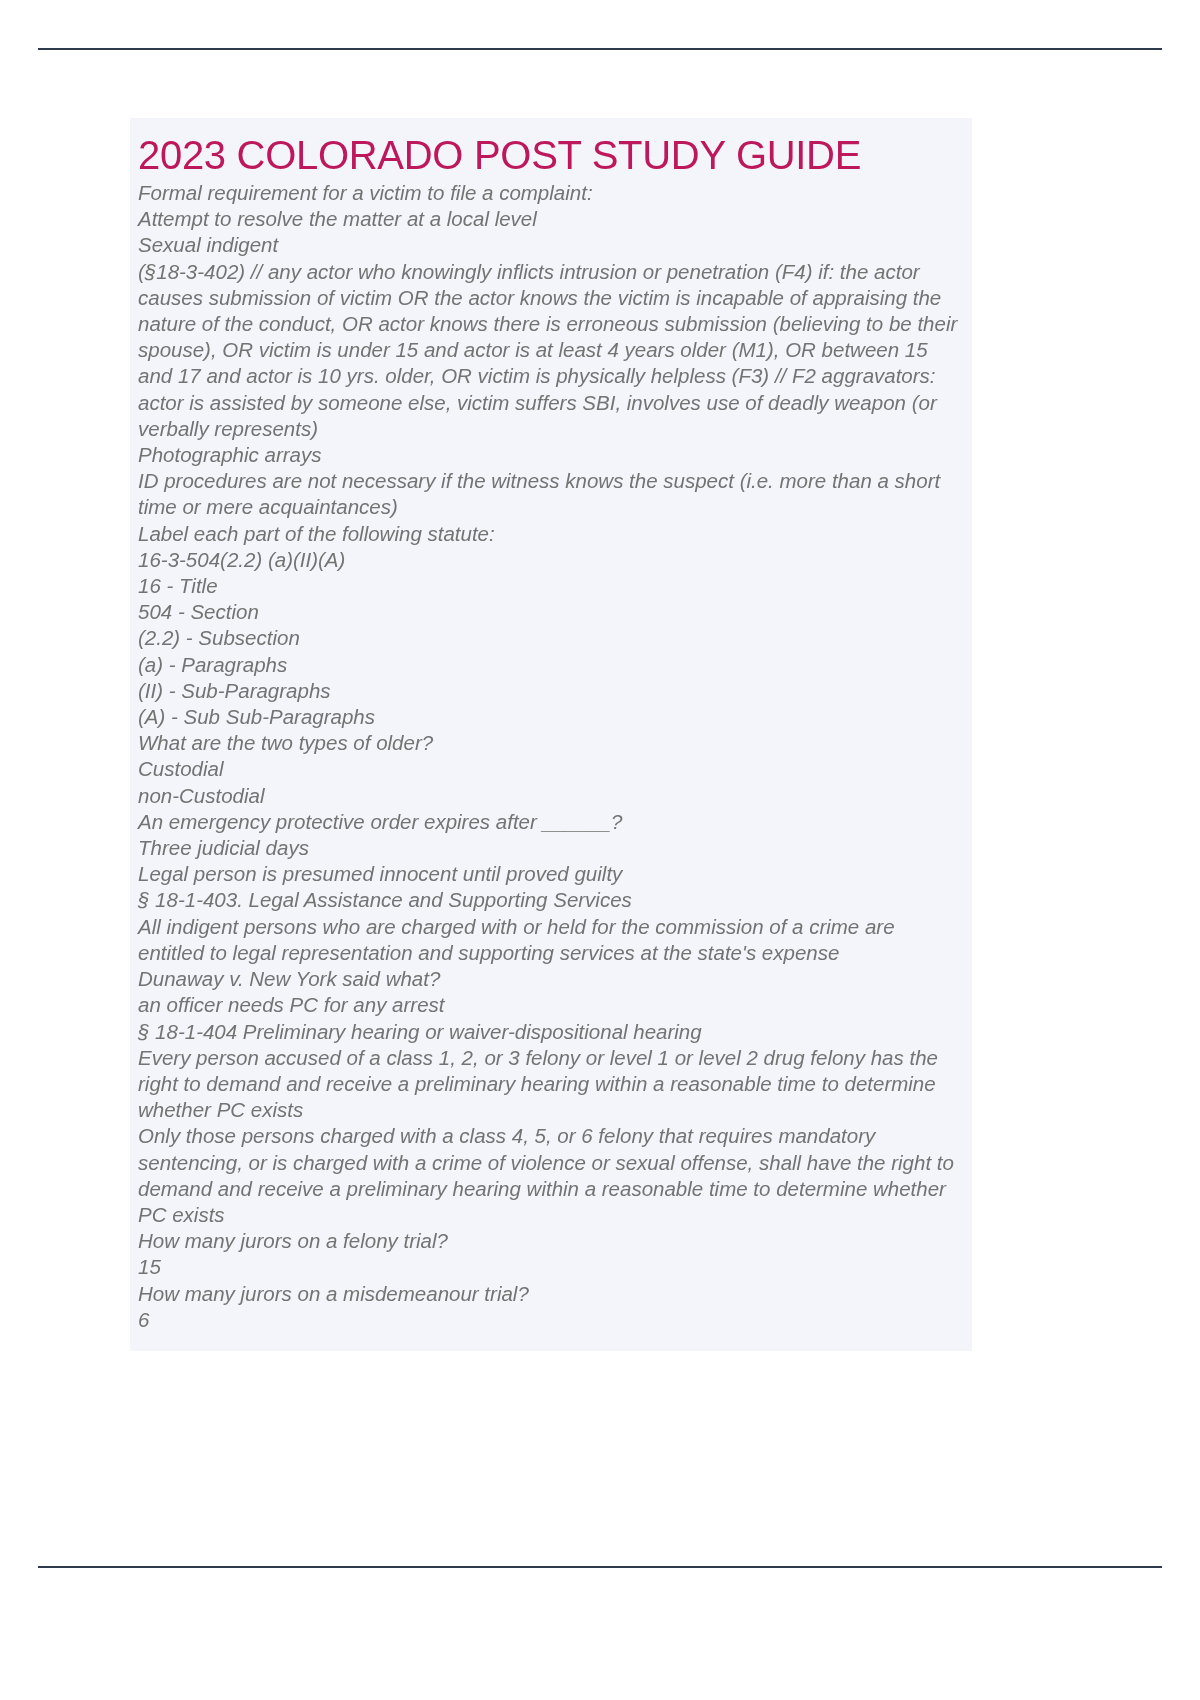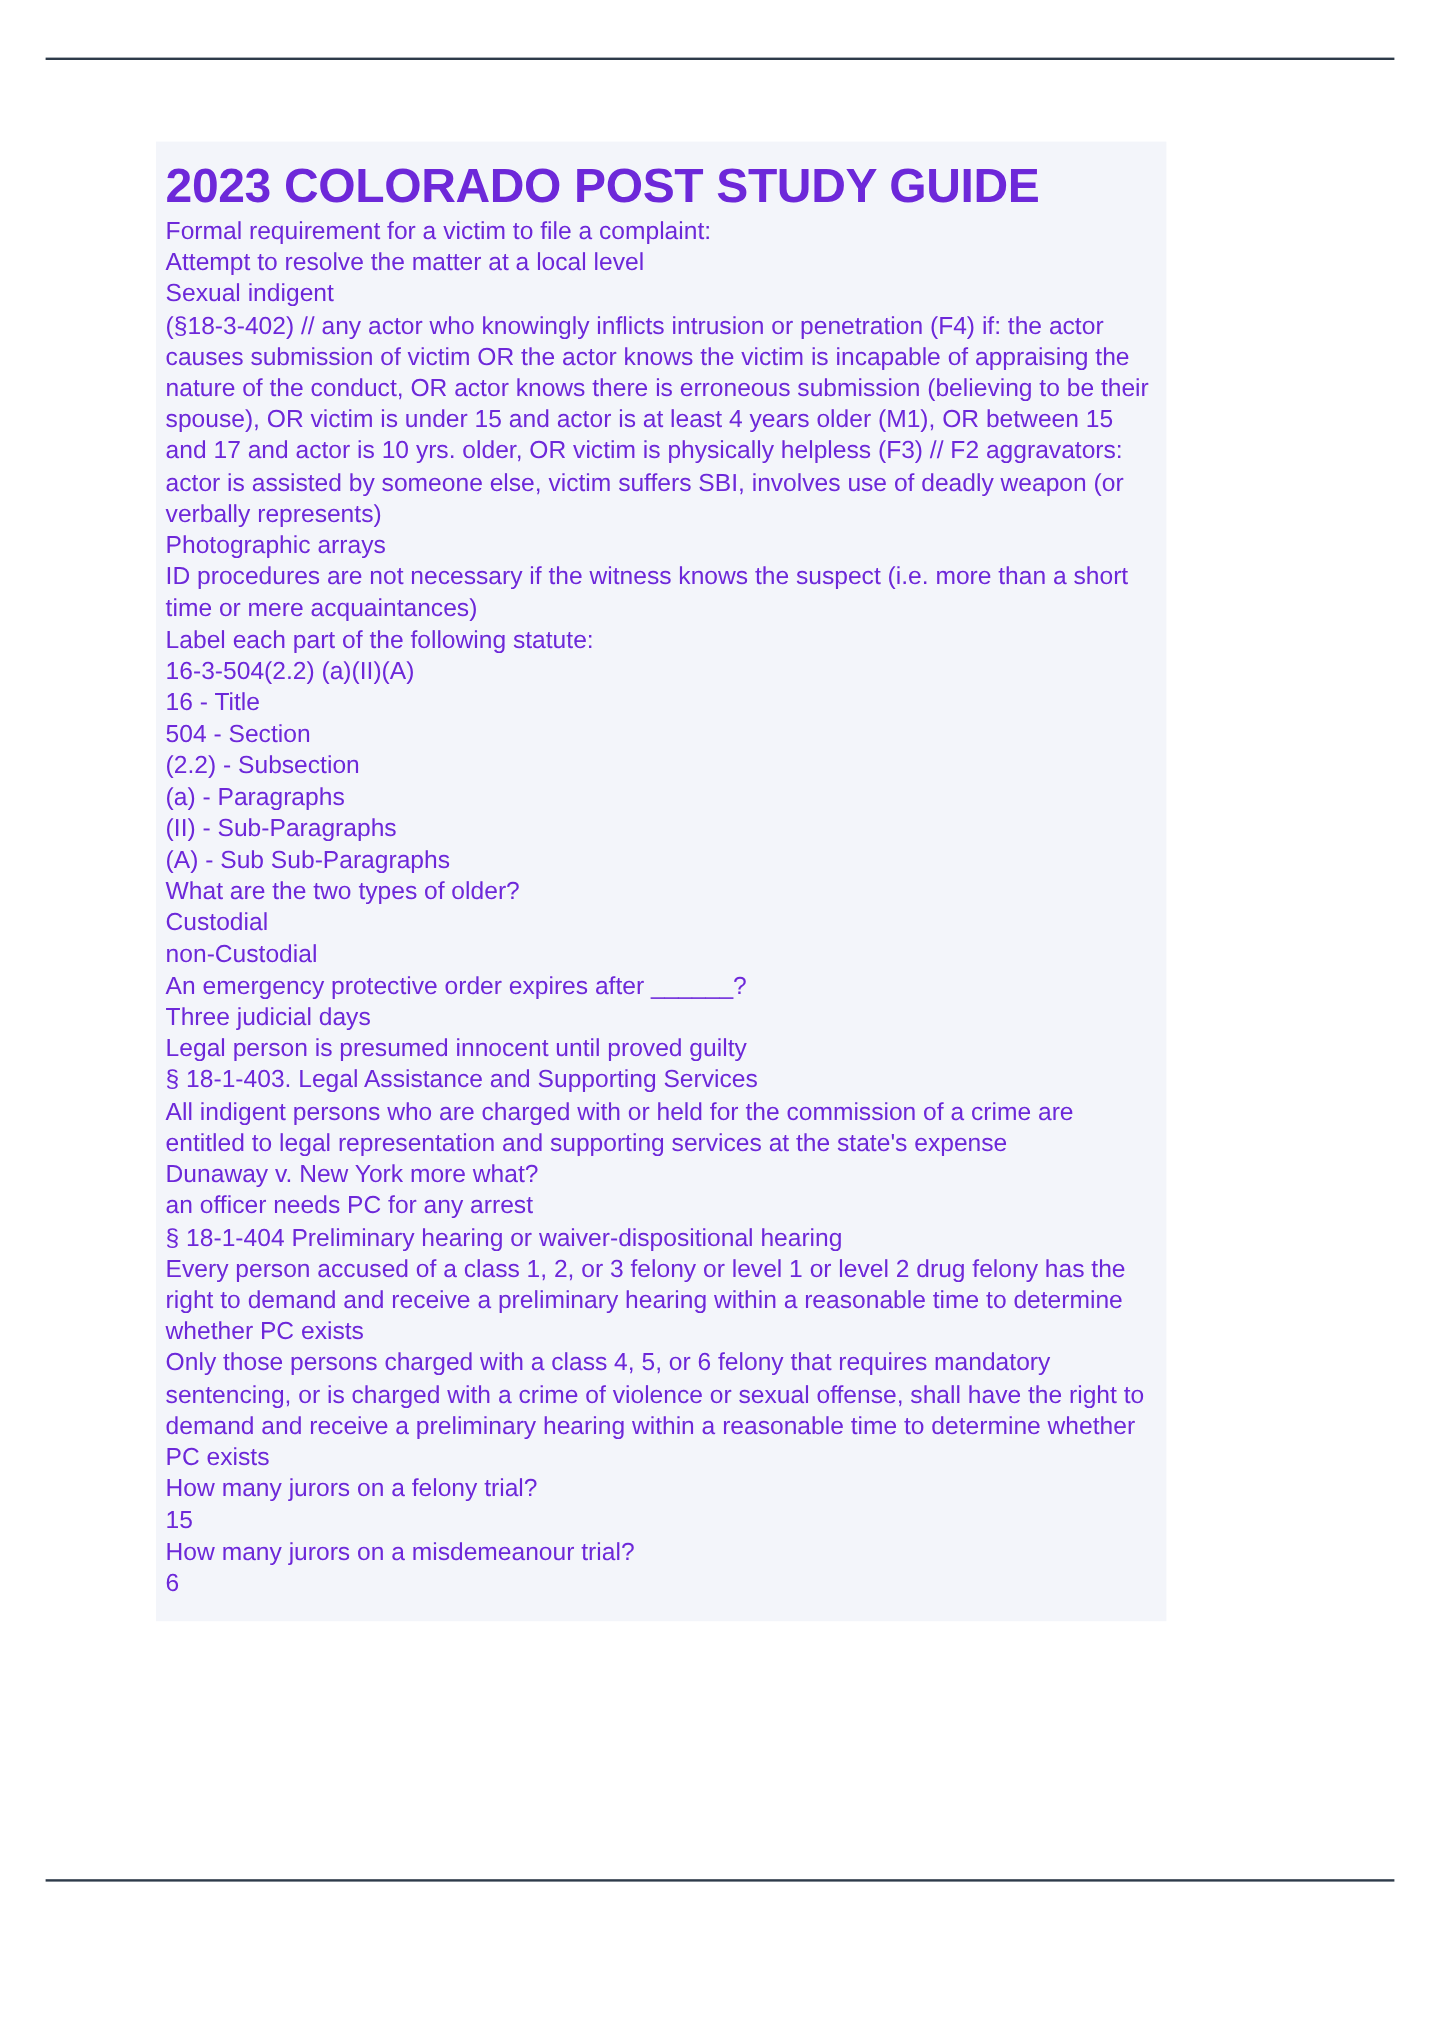--- a/index.html
+++ b/index.html
@@ -44,32 +44,33 @@
     left: 130px;
     top: 118px;
     width: 842px;
     background: #f3f5fa;
     padding: 14px 6px 18px 8px;
     box-sizing: border-box;
   }
   h1.doc-title {
     font-size: 40px;
     line-height: 46px;
-    font-weight: bold;
+    font-weight: normal;
     margin: 0 0 2px 0;
     letter-spacing: -0.3px;
-    color: #6d28d9;
+    color: #be185d;
     white-space: nowrap;
   }
   .line {
     font-size: 20.5px;
     line-height: 26.2px;
-    color: #6d28d9;
+    color: #737373;
     margin: 0;
     text-align: left;
+    font-style: italic;
   }
 </style>
 </head>
 <body>
 
 <div class="page">
   <div class="rule-top"></div>
 
   <div class="content">
     <h1 class="doc-title">2023 COLORADO POST STUDY GUIDE</h1>
@@ -89,21 +90,21 @@
     <p class="line">(II) - Sub-Paragraphs</p>
     <p class="line">(A) - Sub Sub-Paragraphs</p>
     <p class="line">What are the two types of older?</p>
     <p class="line">Custodial</p>
     <p class="line">non-Custodial</p>
     <p class="line">An emergency protective order expires after ______?</p>
     <p class="line">Three judicial days</p>
     <p class="line">Legal person is presumed innocent until proved guilty</p>
     <p class="line">§ 18-1-403. Legal Assistance and Supporting Services</p>
     <p class="line">All indigent persons who are charged with or held for the commission of a crime are entitled to legal representation and supporting services at the state's expense</p>
-    <p class="line">Dunaway v. New York more what?</p>
+    <p class="line">Dunaway v. New York said what?</p>
     <p class="line">an officer needs PC for any arrest</p>
     <p class="line">§ 18-1-404 Preliminary hearing or waiver-dispositional hearing</p>
     <p class="line">Every person accused of a class 1, 2, or 3 felony or level 1 or level 2 drug felony has the right to demand and receive a preliminary hearing within a reasonable time to determine whether PC exists</p>
     <p class="line">Only those persons charged with a class 4, 5, or 6 felony that requires mandatory sentencing, or is charged with a crime of violence or sexual offense, shall have the right to demand and receive a preliminary hearing within a reasonable time to determine whether PC exists</p>
     <p class="line">How many jurors on a felony trial?</p>
     <p class="line">15</p>
     <p class="line">How many jurors on a misdemeanour trial?</p>
     <p class="line">6</p>
   </div>
 

